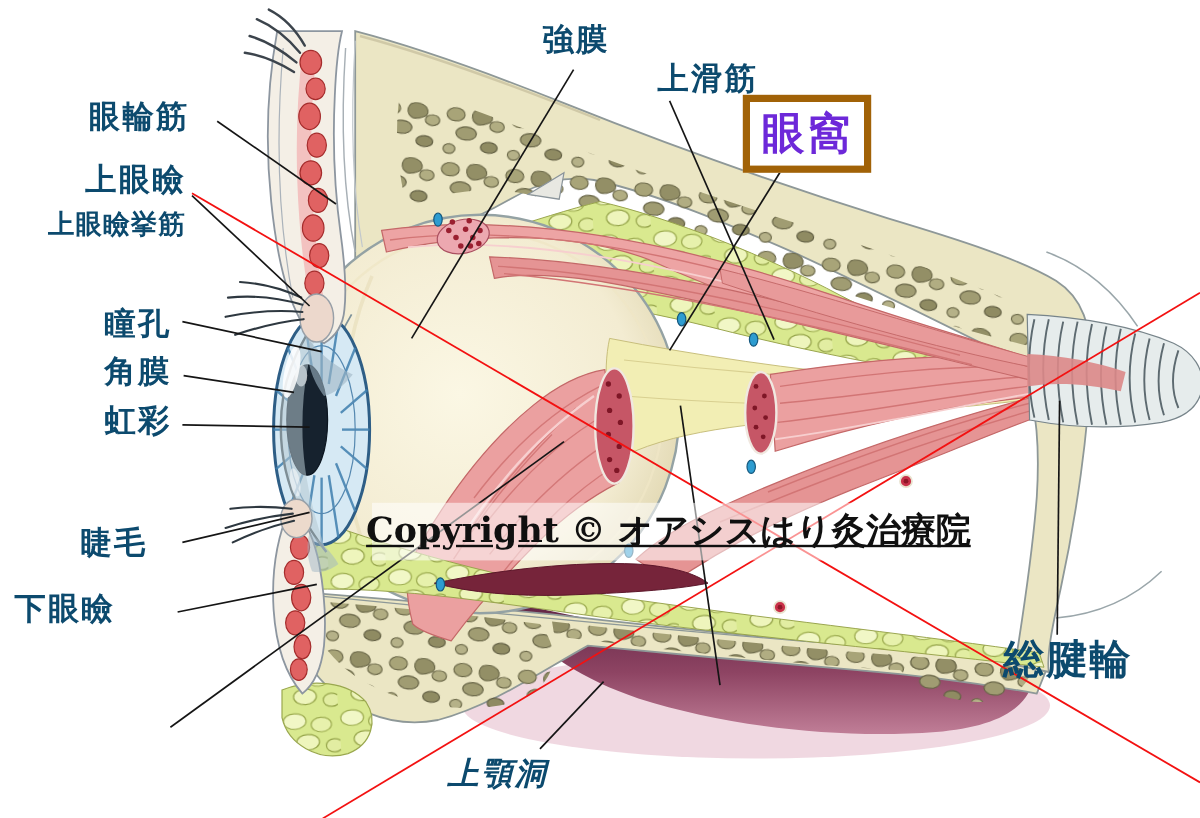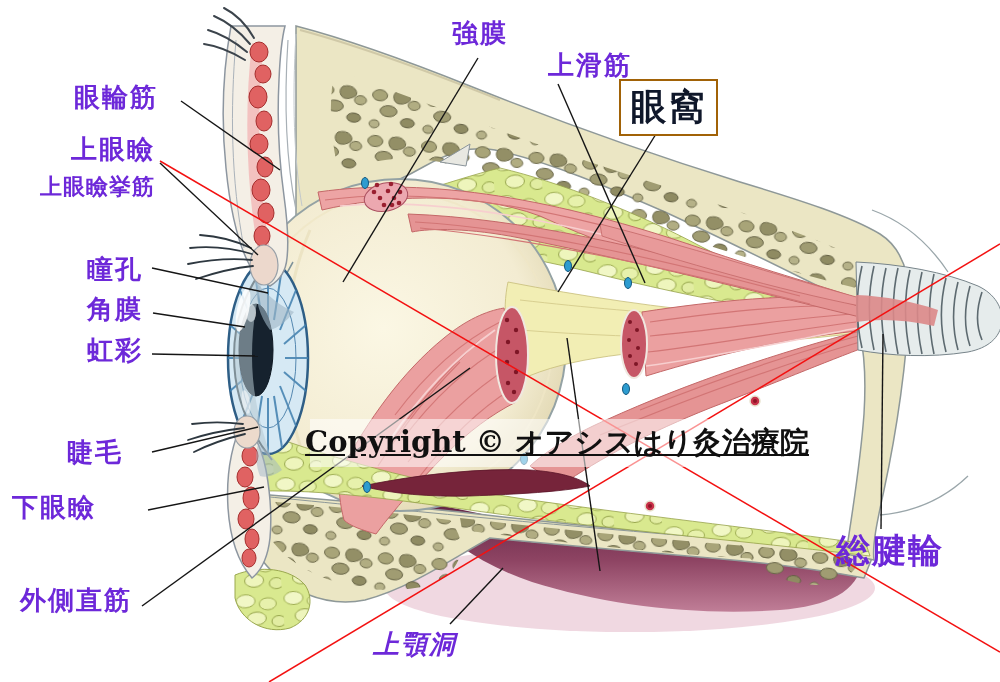--- a/index.html
+++ b/index.html
@@ -1,23 +1,23 @@
 <!DOCTYPE html>
 <html><head>
 <meta charset="utf-8">
 <style>
   html,body{margin:0;padding:0;background:#fff;}
   #stage{position:relative;width:1000px;height:682px;background:#fff;overflow:hidden;
          font-family:"Liberation Sans","DejaVu Sans",sans-serif;}
   #art{position:absolute;left:0;top:0;width:1000px;height:682px;}
-  .lbl{position:absolute;color:#6d28d9;font-weight:600;line-height:1;letter-spacing:2px;white-space:nowrap;}
+  .lbl{position:absolute;color:#0c4a6e;font-weight:600;line-height:1;letter-spacing:2px;white-space:nowrap;}
   .lbl.small{font-size:22px;letter-spacing:1px;}
   .lbl.main{font-size:26px;}
   .boxed{position:absolute;display:flex;align-items:center;justify-content:center;
-         background:#fff;border:2px solid #a16207;color:#0f172a;font-weight:600;letter-spacing:2px;}
+         background:#fff;border:6px solid #a16207;color:#6d28d9;font-weight:600;letter-spacing:2px;}
   #lbl-ganrinkin{top:84px;right:842px;}
   #lbl-jouganken{top:136px;right:845px;}
   #lbl-kyokin{top:176px;right:845px;}
   #lbl-muller{top:198px;right:842px;}
   #lbl-doukou{top:256px;right:857px;}
   #lbl-kakumaku{top:296px;right:857px;}
   #lbl-kousai{top:337px;right:857px;}
   #lbl-shoumou{top:439px;right:877px;}
   #lbl-kaganken{top:496px;right:904px;font-family:Liberation Mono, monospace;}
   #lbl-gaisoku{top:587px;right:868px;}
@@ -331,21 +331,20 @@
 </svg>
 
 <div class="lbl main" id="lbl-ganrinkin">眼輪筋</div>
 <div class="lbl main" id="lbl-jouganken">上眼瞼</div>
 <div class="lbl small" id="lbl-kyokin">上眼瞼挙筋</div>
 <div class="lbl main" id="lbl-doukou">瞳孔</div>
 <div class="lbl main" id="lbl-kakumaku">角膜</div>
 <div class="lbl main" id="lbl-kousai">虹彩</div>
 <div class="lbl main" id="lbl-shoumou">睫毛</div>
 <div class="lbl main" id="lbl-kaganken">下眼瞼</div>
-<div class="lbl main" id="lbl-gaisoku">外側直筋</div>
 <div class="lbl main" id="lbl-kyoumaku">強膜</div>
 <div class="lbl main" id="lbl-joukakkin">上滑筋</div>
 <div class="lbl main" id="lbl-jougakudou">上顎洞</div>
 <div class="lbl" id="lbl-soukenrin">総腱輪</div>
 
 <div class="boxed" id="box-ganka">眼窩</div>
 
 <div id="copyright">Copyright © オアシスはり灸治療院</div>
 
 </div>

